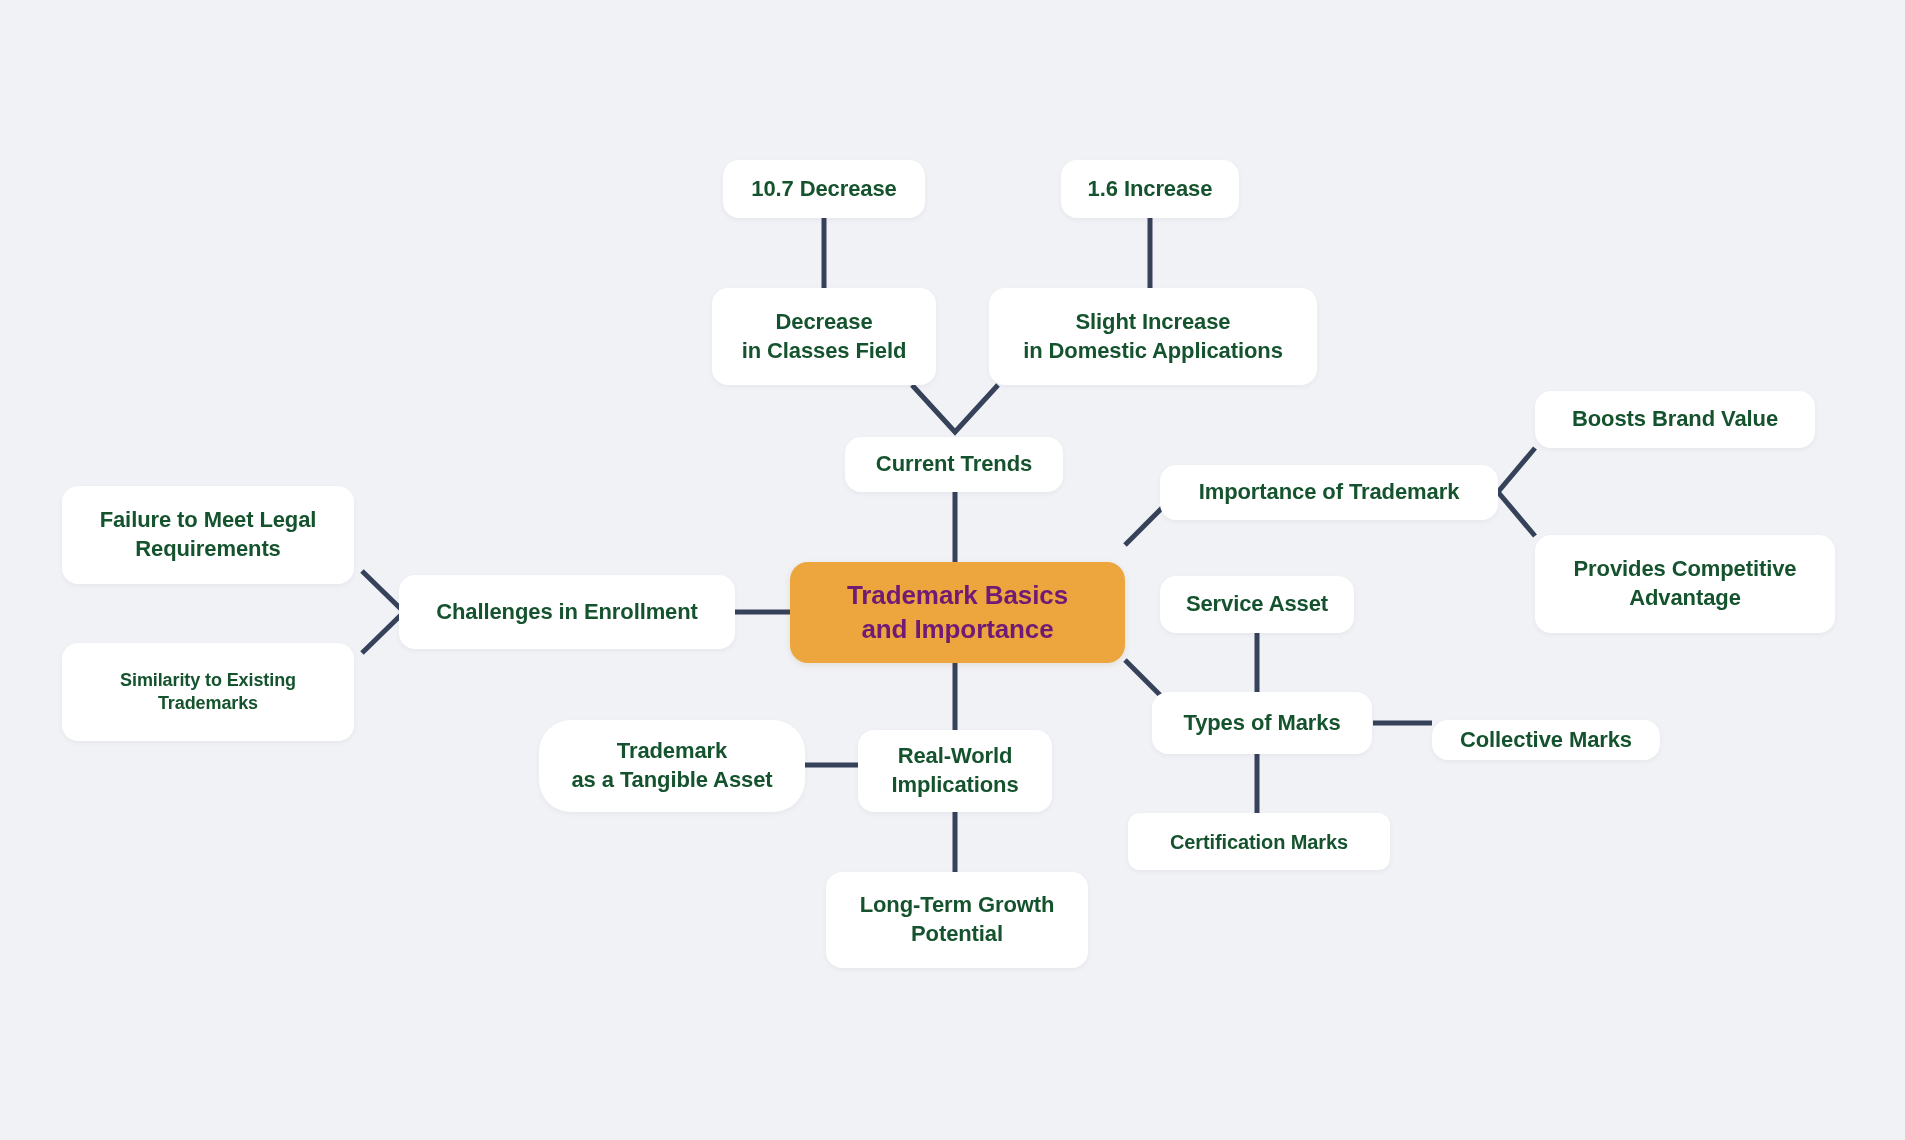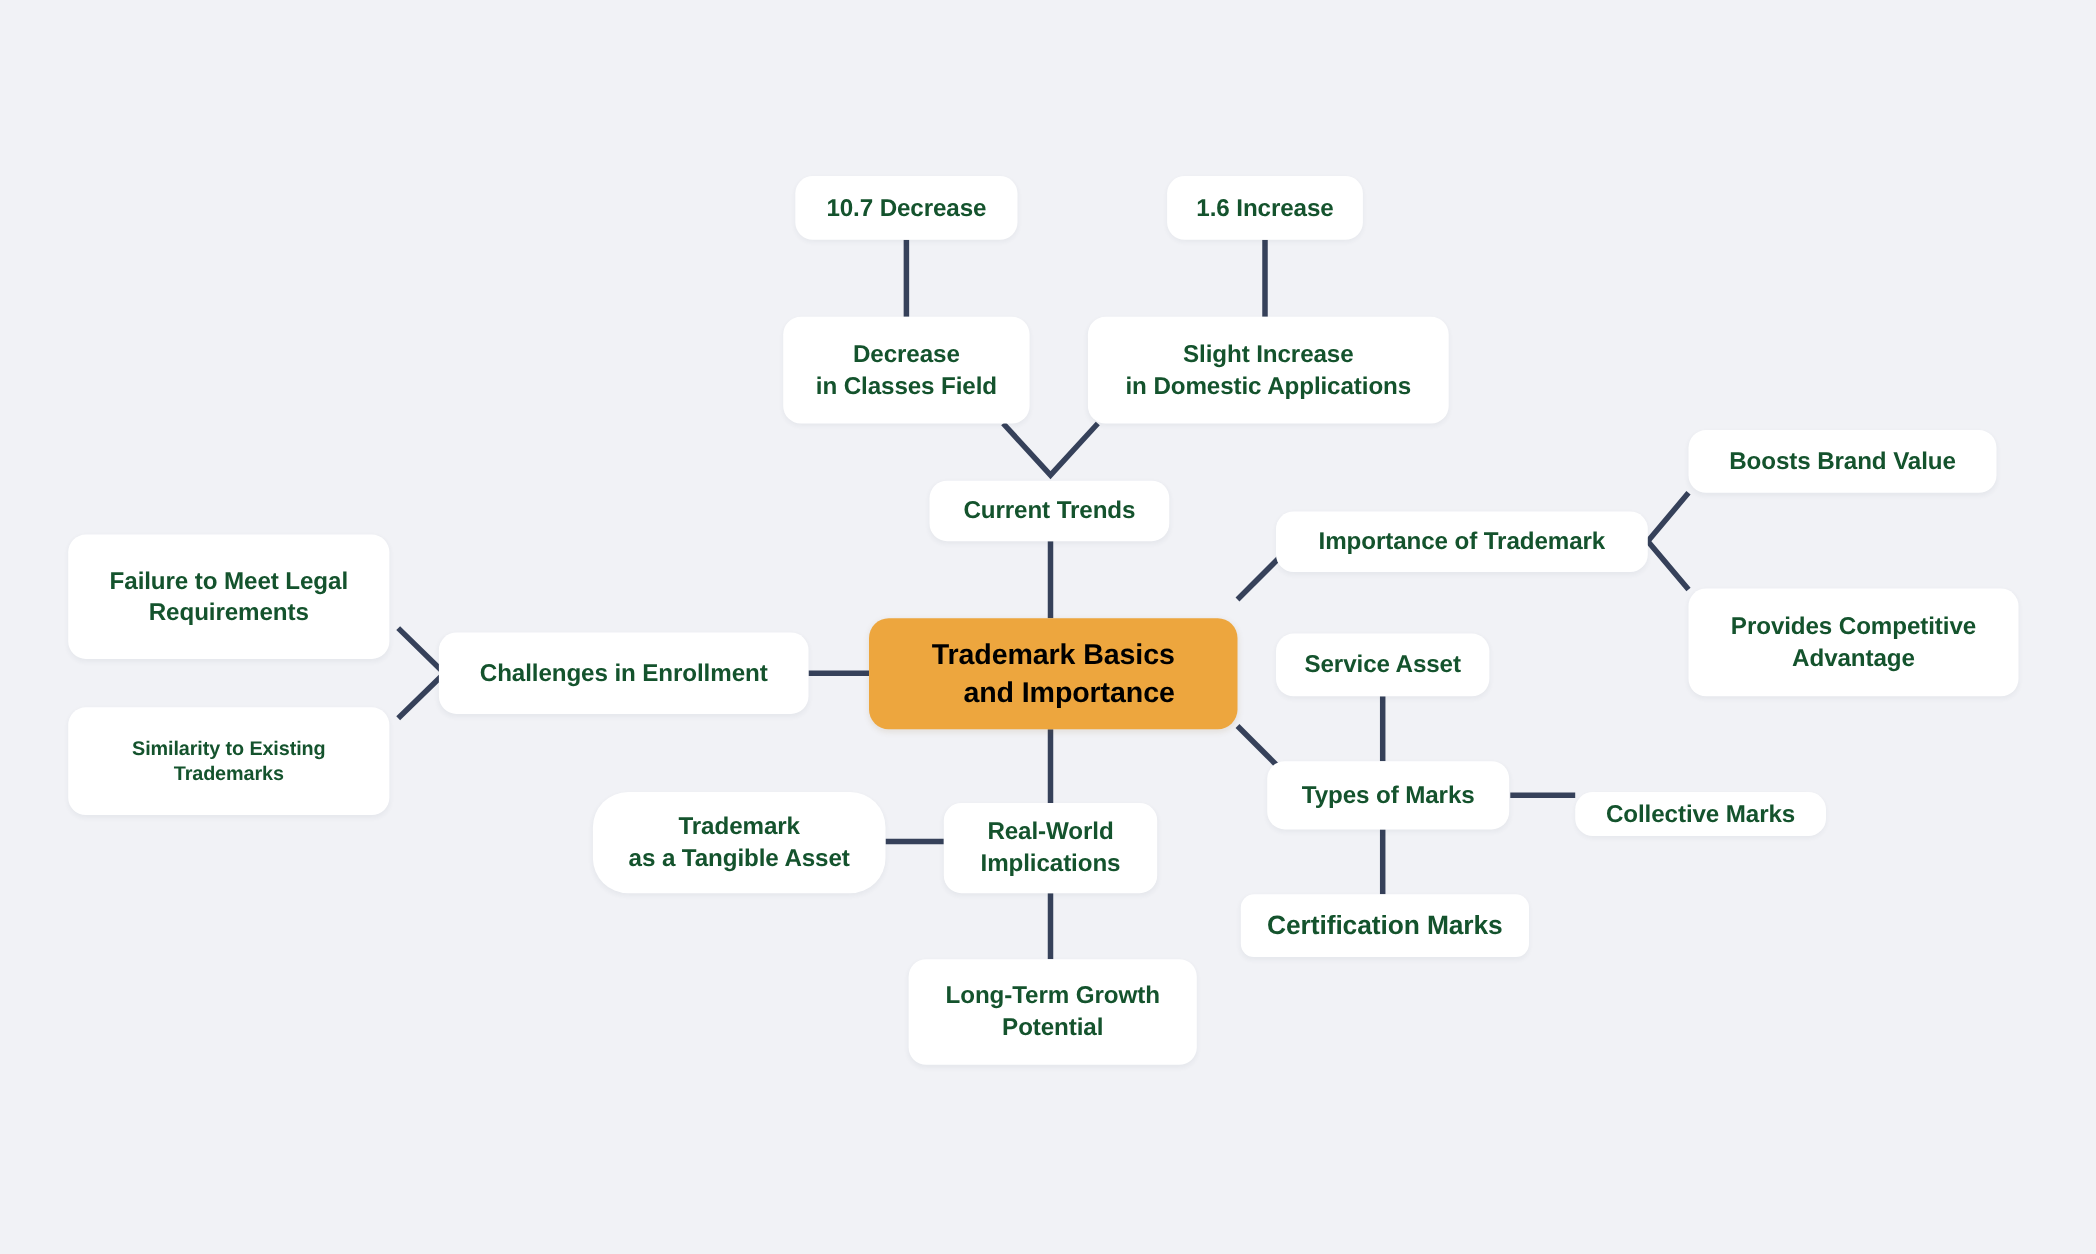--- a/index.html
+++ b/index.html
@@ -38,24 +38,23 @@
     justify-content: center;
     text-align: center;
     font-weight: bold;
     line-height: 1.30;
     letter-spacing: -0.1px;
     white-space: pre-line;
     padding: 0 22px;
   }
   .node.root {
     background: #eda63e;
-    color: #000000;
+    color: #701a75;
     border-radius: 18px;
     box-shadow: 0 2px 6px rgba(120, 85, 20, 0.12);
-    text-align: right;
   }
 </style>
 </head>
 <body>
 
 <div id="stage">
 
   <svg id="edges" viewBox="0 0 1905 1140" width="1905" height="1140" xmlns="http://www.w3.org/2000/svg">
     <g fill="none" stroke="#36415a" stroke-width="5" stroke-linecap="butt">
 
@@ -111,21 +110,21 @@
 
   <div class="node" style="left:845px; top:437px; width:218px; height:55px; font-size:22px;">
     <span>Current Trends</span>
   </div>
 
   <div class="node root" style="left:790px; top:562px; width:335px; height:101px; font-size:26px;">
     <span>Trademark Basics
 and Importance</span>
   </div>
 
-  <div class="node" style="left:62px; top:486px; width:292px; height:113px; font-size:22px;">
+  <div class="node" style="left:62px; top:486px; width:292px; height:98px; font-size:22px;">
     <span>Failure to Meet Legal
 Requirements</span>
   </div>
 
   <div class="node" style="left:62px; top:643px; width:292px; height:98px; font-size:18px;">
     <span>Similarity to Existing
 Trademarks</span>
   </div>
 
   <div class="node" style="left:399px; top:575px; width:336px; height:74px; font-size:22px;text-align:center;">
@@ -150,21 +149,21 @@
   </div>
 
   <div class="node" style="left:1152px; top:692px; width:220px; height:62px; font-size:22px;">
     <span>Types of Marks</span>
   </div>
 
   <div class="node" style="left:1432px; top:720px; width:228px; height:40px; font-size:22px;">
     <span>Collective Marks</span>
   </div>
 
-  <div class="node" style="left:1128px; top:813px; width:262px; height:57px; font-size:24px;border-radius:12px;">
+  <div class="node" style="left:1128px; top:813px; width:262px; height:57px; font-size:20px;border-radius:12px;">
     <span>Certification Marks</span>
   </div>
 
   <div class="node" style="left:858px; top:730px; width:194px; height:82px; font-size:22px;">
     <span>Real-World
 Implications</span>
   </div>
 
   <div class="node" style="left:539px; top:720px; width:266px; height:92px; font-size:22px;border-radius:32px;">
     <span>Trademark

